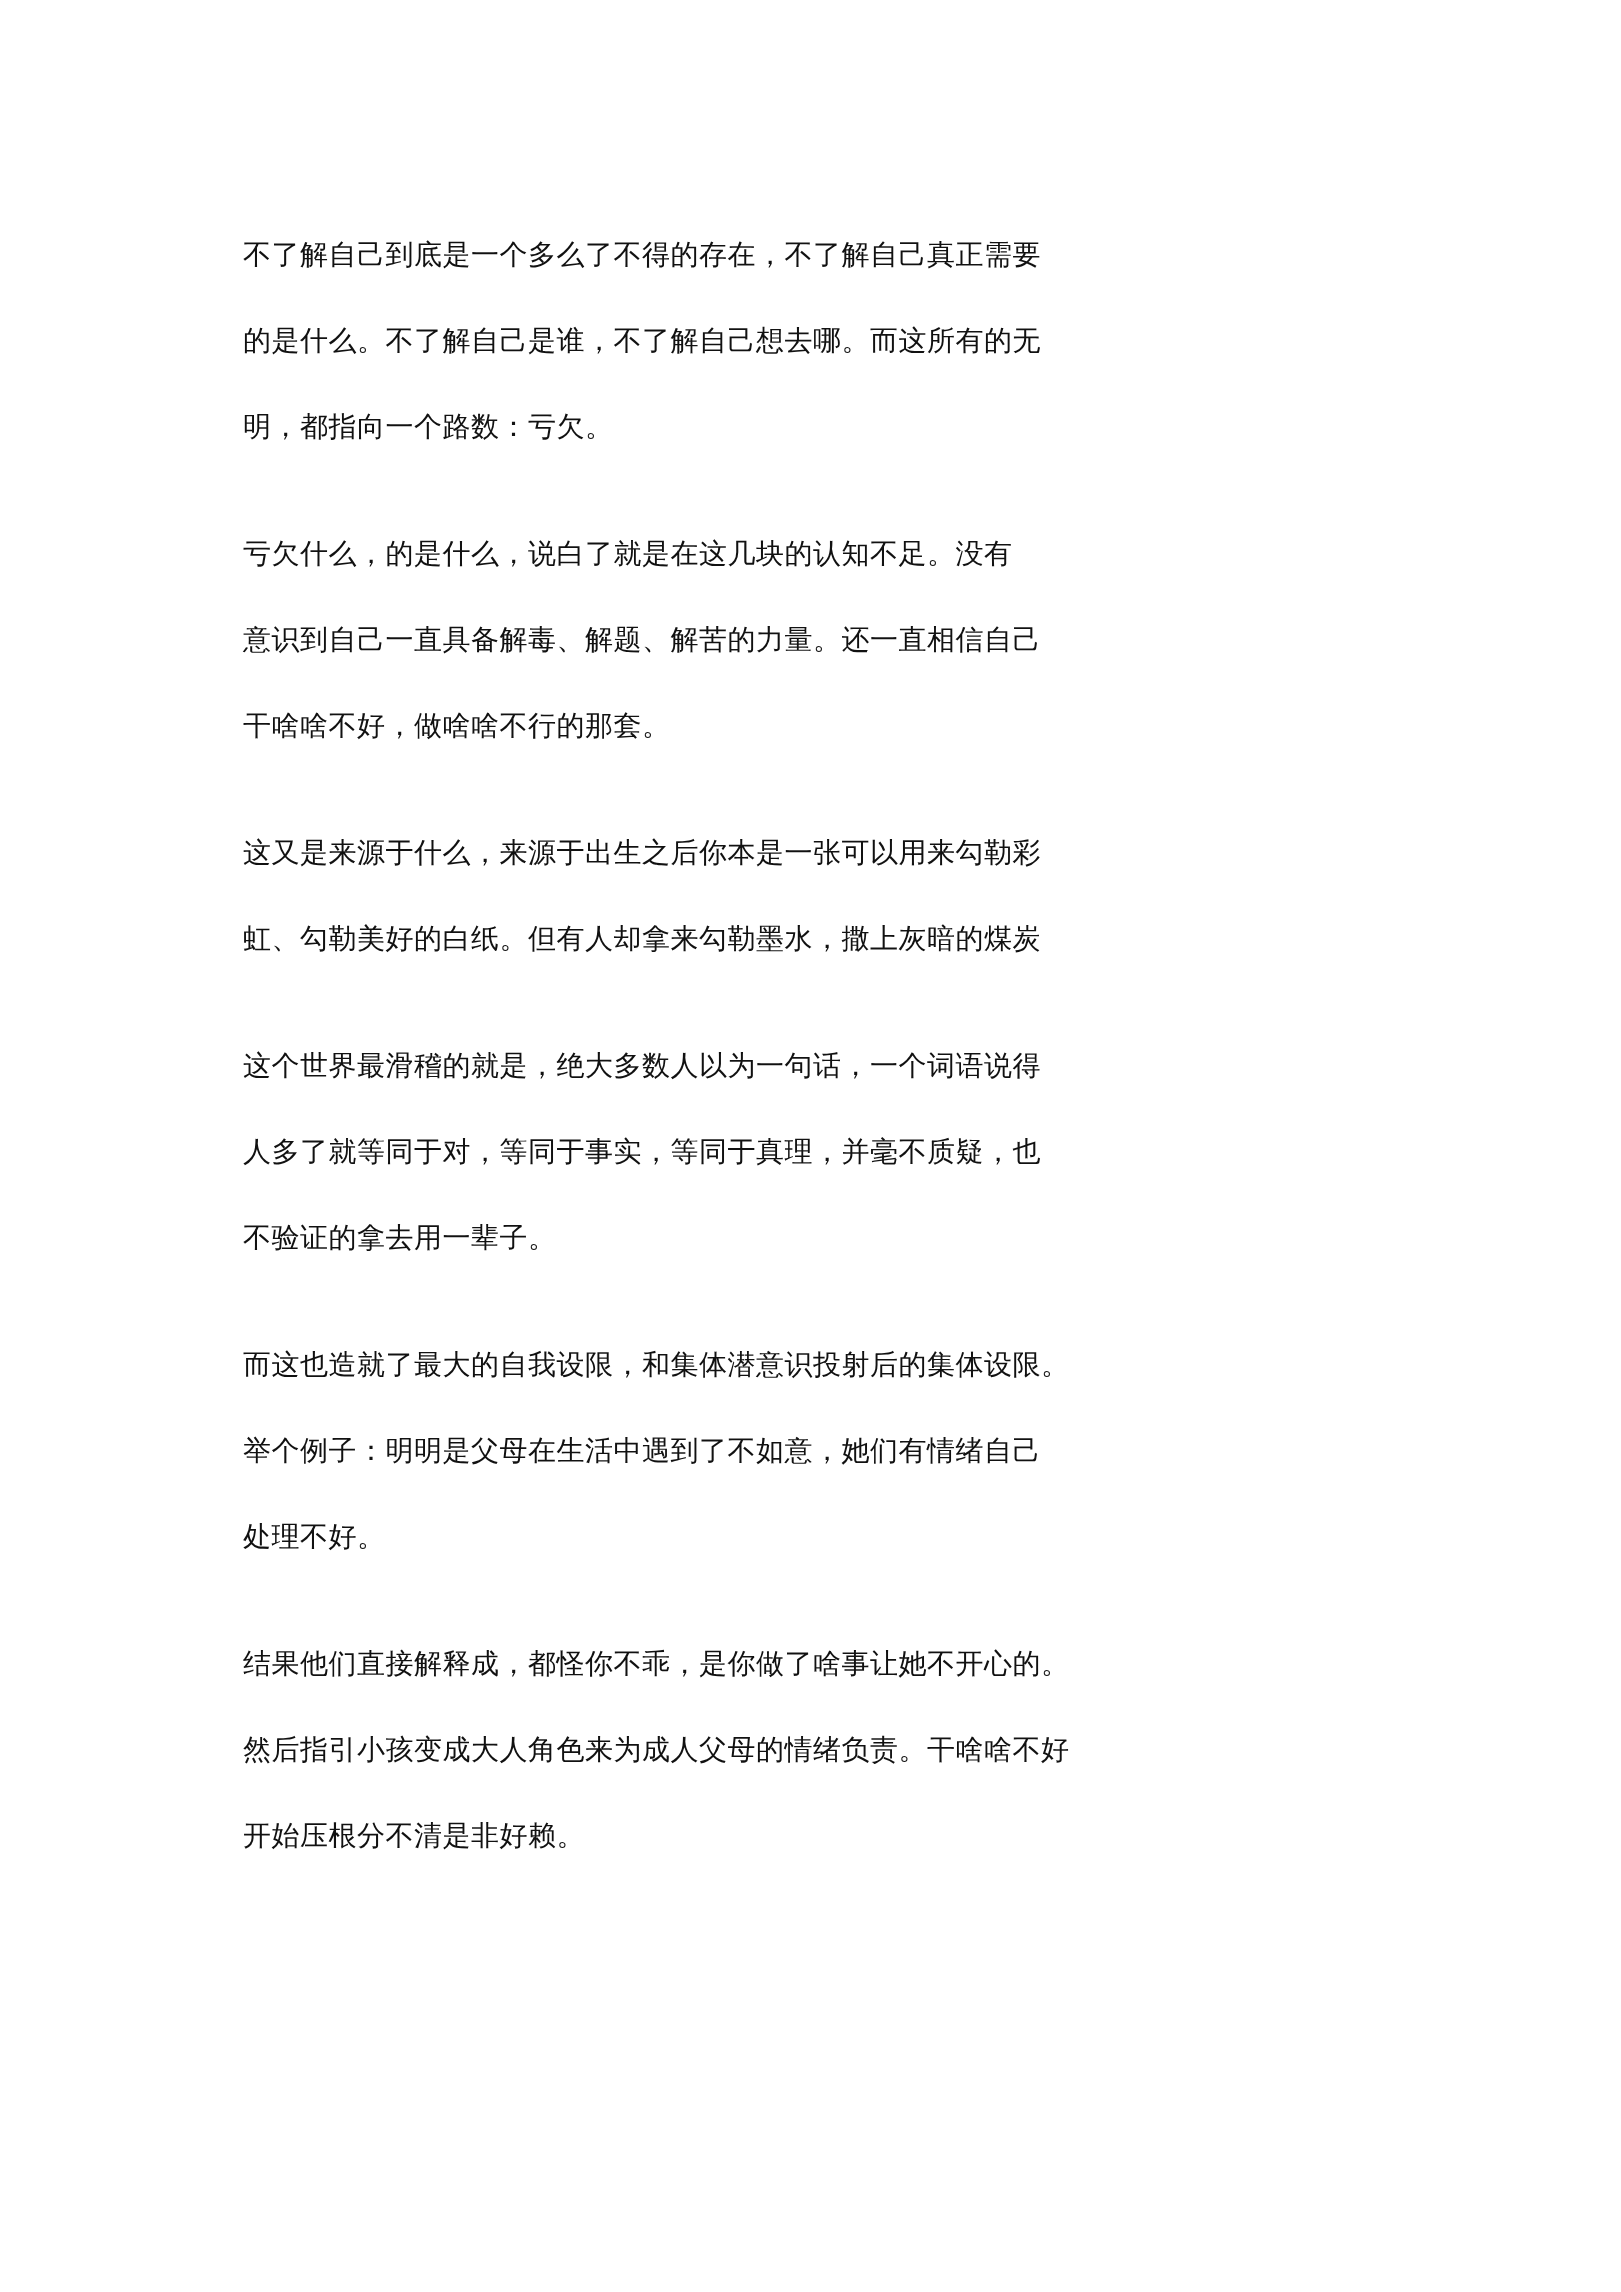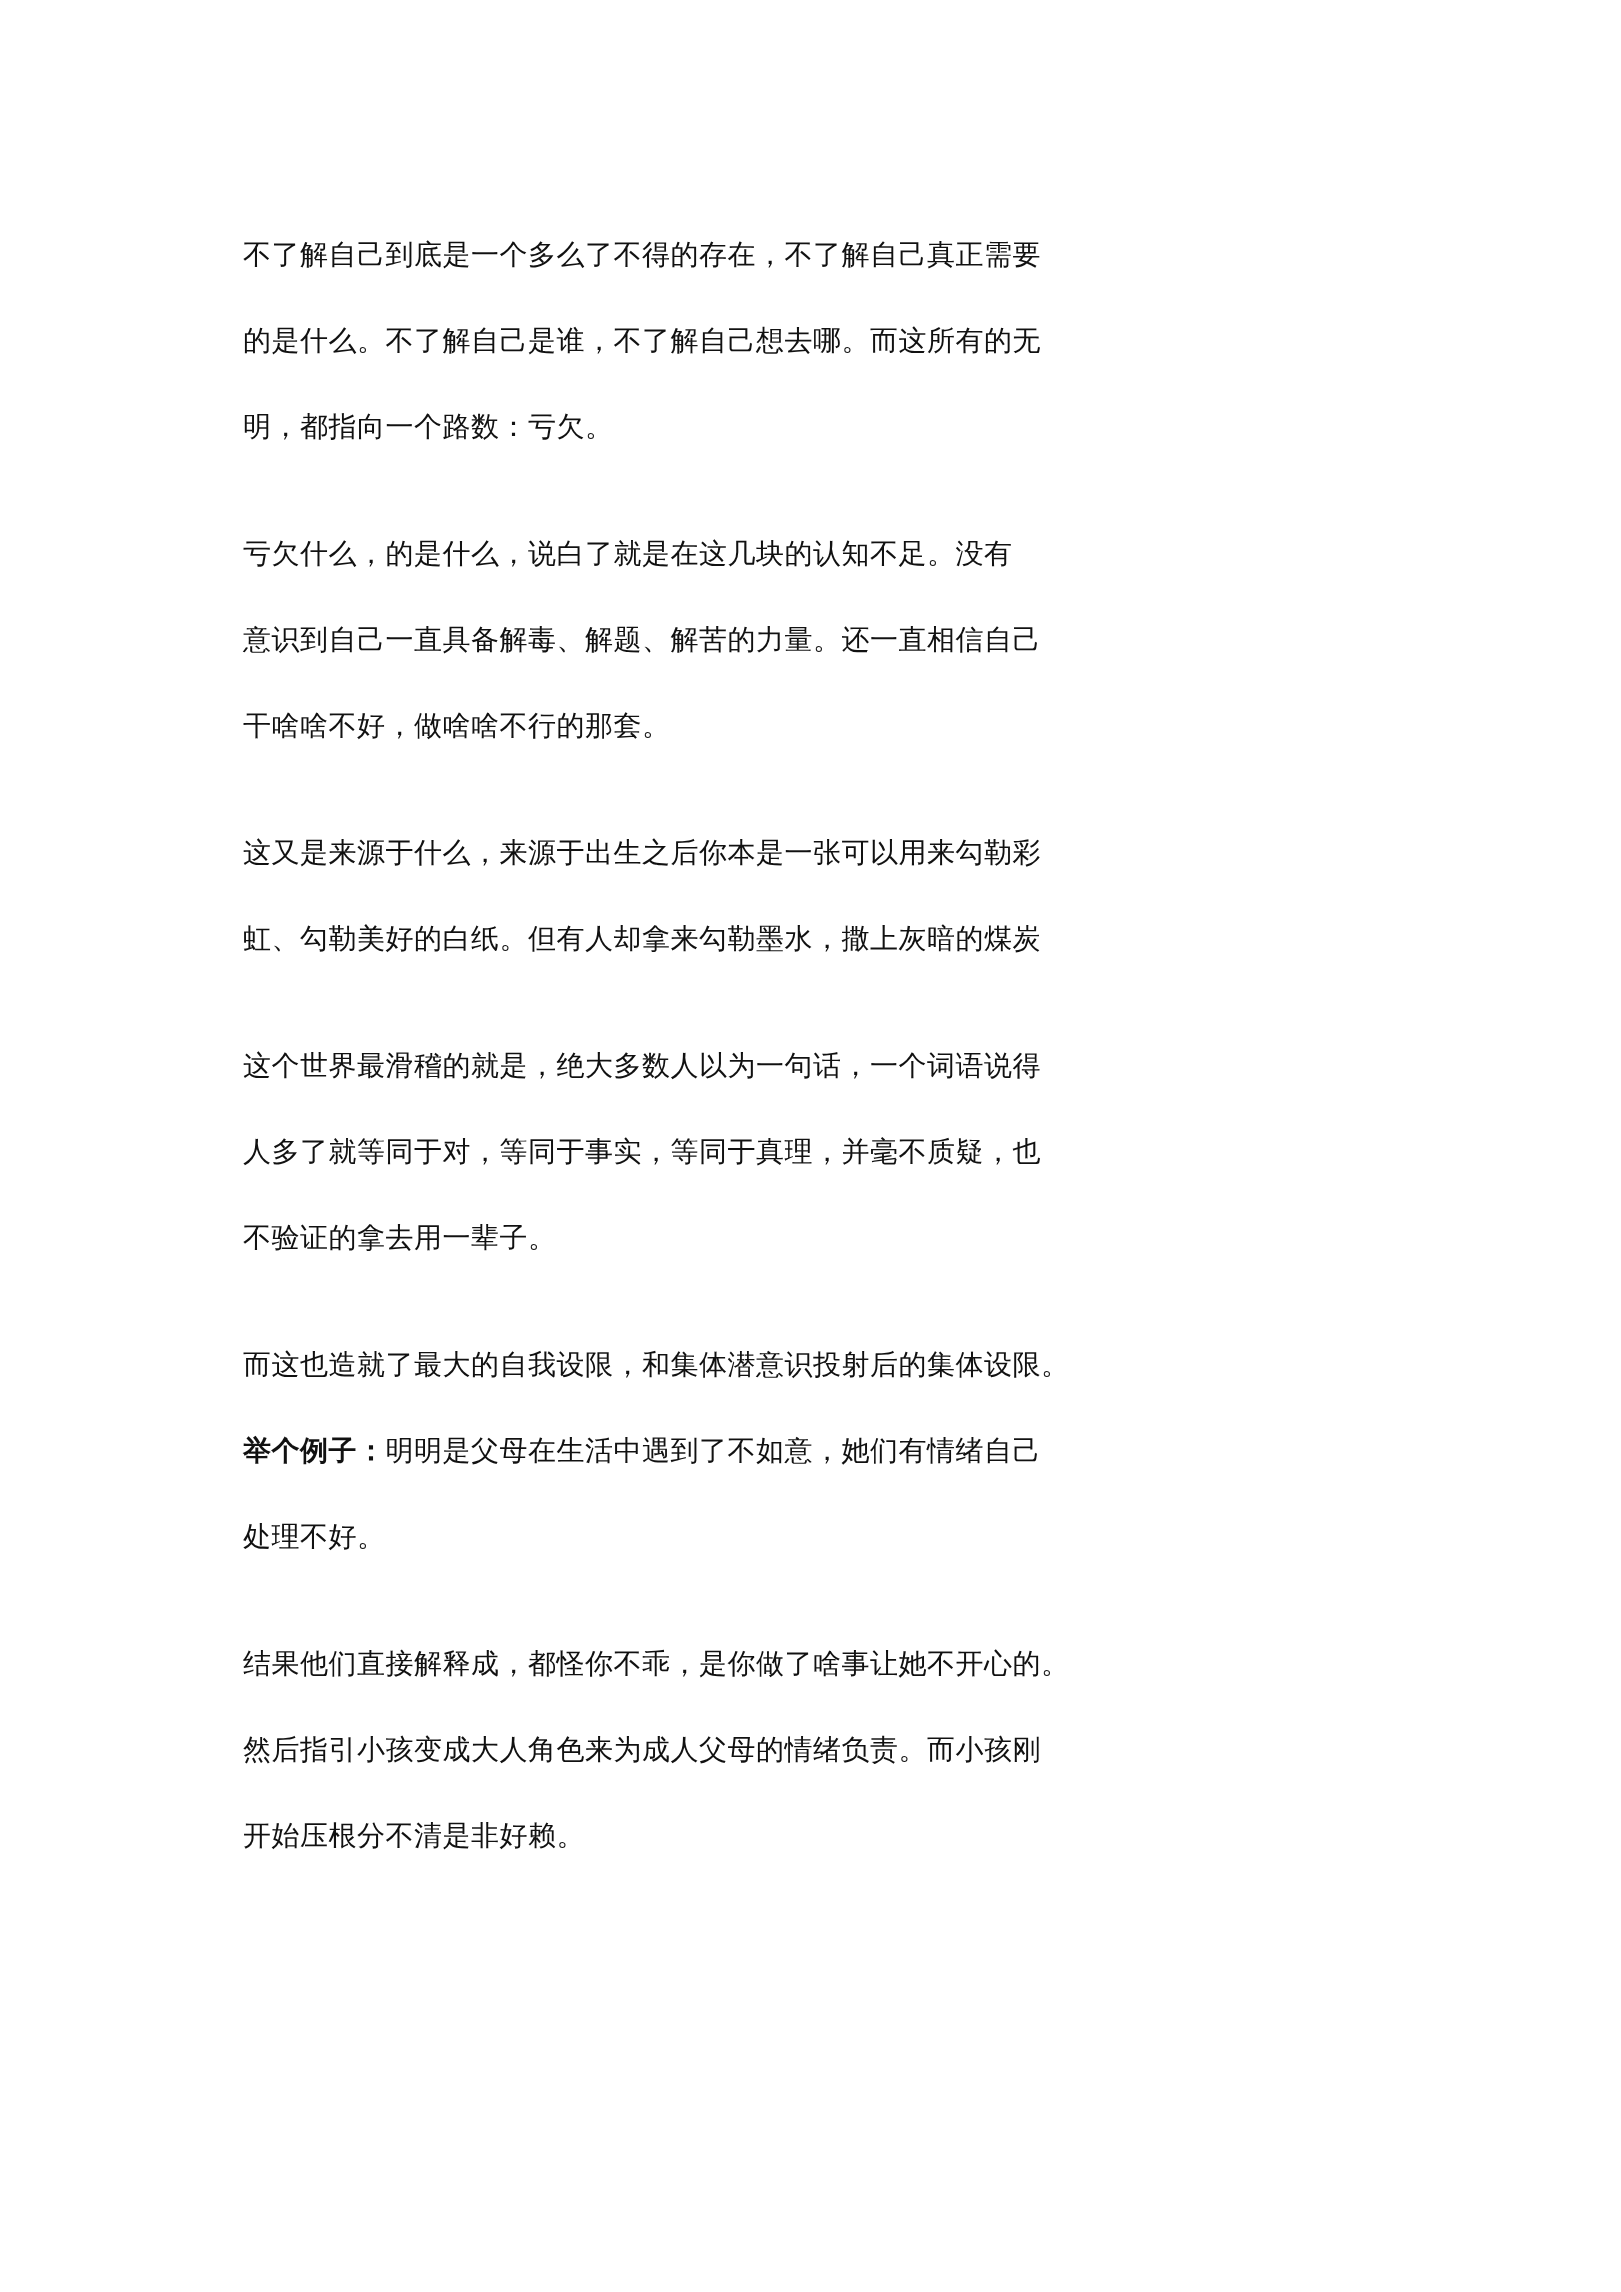--- a/index.html
+++ b/index.html
@@ -26,21 +26,21 @@
     }
     .line {
       display: block;
       font-size: 28px;
       line-height: 86px;
       height: 86px;
       white-space: nowrap;
       letter-spacing: 0.5px;
     }
     .bold {
-      font-weight: bold;
+      font-weight: normal;
     }
   </style>
 </head>
 <body>
 
 <div class="page">
 
   <p class="para">
     <span class="line">不了解自己到底是一个多么了不得的存在，不了解自己真正需要</span>
     <span class="line">的是什么。不了解自己是谁，不了解自己想去哪。而这所有的无</span>
@@ -65,18 +65,18 @@
   </p>
 
   <p class="para">
     <span class="line">而这也造就了最大的自我设限，和集体潜意识投射后的集体设限。</span>
     <span class="line"><span class="bold">举个例子：</span><span>明明是父母在生活中遇到了不如意，她们有情绪自己</span></span>
     <span class="line">处理不好。</span>
   </p>
 
   <p class="para">
     <span class="line">结果他们直接解释成，都怪你不乖，是你做了啥事让她不开心的。</span>
-    <span class="line">然后指引小孩变成大人角色来为成人父母的情绪负责。而小孩刚</span>
+    <span class="line">然后指引小孩变成大人角色来为成人父母的情绪负责。干啥啥不好</span>
     <span class="line">开始压根分不清是非好赖。</span>
   </p>
 
 </div>
 
 
 </body></html>

